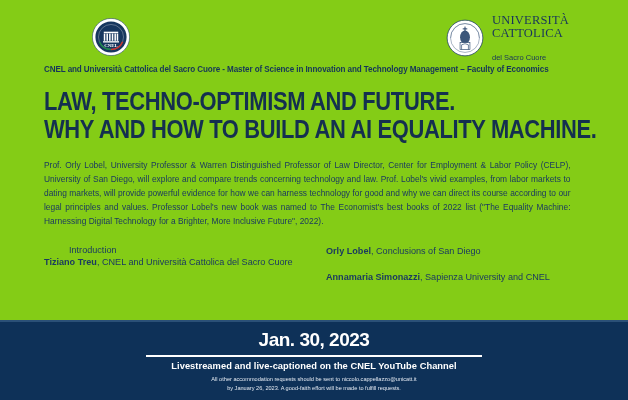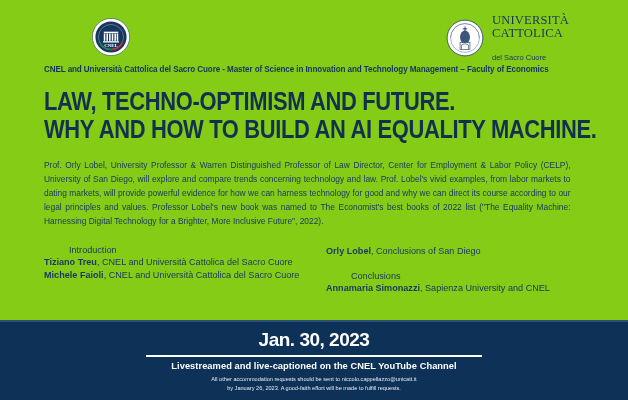--- a/index.html
+++ b/index.html
@@ -254,31 +254,27 @@
 
     <div class="abstract">Prof. Orly Lobel, University Professor &amp; Warren Distinguished Professor of Law Director, Center for Employment &amp; Labor Policy (CELP), University of San Diego, will explore and compare trends concerning technology and law. Prof. Lobel's vivid examples, from labor markets to dating markets, will provide powerful evidence for how we can harness technology for good and why we can direct its course according to our legal principles and values. Professor Lobel's new book was named to The Economist's best books of 2022 list ("The Equality Machine: Harnessing Digital Technology for a Brighter, More Inclusive Future", 2022).</div>
 
     <div class="people">
 
       <div class="col-left">
         <div class="role">Introduction</div>
         <div class="person">
           <b>Tiziano Treu</b><span>, CNEL and Università Cattolica del Sacro Cuore</span>
         </div>
-        <div class="person">
-          <b>Michele Faioli</b><span>, CNEL and Università Cattolica del Sacro Cuore</span>
-        </div>
       </div>
 
       <div class="col-right">
         <div class="person">
           <b>Orly Lobel</b><span>, Conclusions of San Diego</span>
         </div>
         <div class="gap"></div>
-        <div class="role">Conclusions</div>
         <div class="person">
           <b>Annamaria Simonazzi</b><span>, Sapienza University and CNEL</span>
         </div>
       </div>
 
     </div>
   </div>
 
   <div class="band">
     <div class="band-rule-top"></div>

